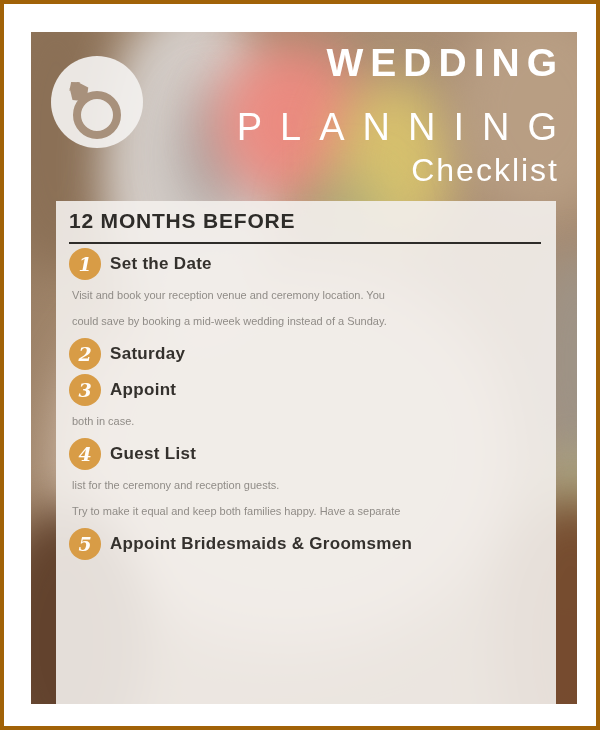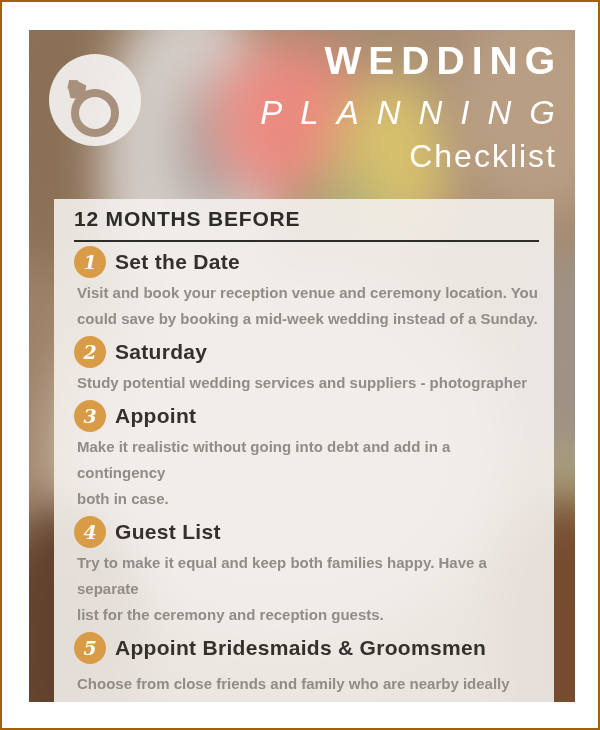--- a/index.html
+++ b/index.html
@@ -1,19 +1,19 @@
 <!DOCTYPE html>
 <html><head>
 <meta charset="utf-8">
 <style>
   * { margin:0; padding:0; box-sizing:border-box; }
   html,body { background:#fff; }
   .page {
     position:relative; width:600px; height:730px; background:#ffffff;
-    border:2px solid #a16207; overflow:hidden;
+    border:4px solid #a16207; overflow:hidden;
     font-family:"Liberation Sans", sans-serif;
   }
   
   .photo {
     position:absolute; left:27px; top:28px; width:546px; height:672px;
     background:linear-gradient(115deg,#93785e 0%, #a58a6f 30%, #ab9078 55%, #9d8267 100%);
     overflow:hidden;
   }
   .blob { position:absolute; border-radius:50%; filter:blur(22px); }
   .b-corner-tl   { left:-40px; top:-40px;  width:130px; height:280px; background:#8a6f55; opacity:.9; }
@@ -28,45 +28,45 @@
   .b-rightgreen  { left:505px; top:415px;  width:85px;  height:130px; background:#b0b086; opacity:.7; }
   .b-botleft     { left:-45px; top:475px;  width:160px; height:270px; background:#5f3f2a; opacity:.95; }
   .b-botright    { left:465px; top:465px;  width:150px; height:290px; background:#74492c; opacity:.95; }
 
   
   .badge { position:absolute; left:18px; top:22px; width:96px; height:96px; }
 
   
   .titles { position:absolute; right:20px; top:8px; text-align:right; color:#ffffff; }
   .t1 { font-size:39px; line-height:46px; font-weight:700; letter-spacing:7px;  margin-right:-7px; }
-  .t2 { font-size:33px; line-height:46px; font-weight:300; letter-spacing:18px; margin-right:-18px; margin-top:6px;font-style:italic; }
+  .t2 { font-size:38px; line-height:46px; font-weight:300; letter-spacing:18px; margin-right:-18px; margin-top:18px; }
   .t3 { font-size:32px; line-height:38px; font-weight:500; letter-spacing:2px;  margin-right:-2px;  margin-top:1px; }
 
   
   .panel {
     position:absolute; left:25px; top:169px; width:500px; bottom:0;
     background:rgba(243,239,236,0.9);
-    padding:8px 15px 0 20px;
+    padding:8px 15px 0 13px;
   }
   .sec-heading {
     font-size:21px; line-height:24px; font-weight:600; letter-spacing:0.8px;
     color:#2e2c29;
   }
   .divider { height:2px; background:#2e2c29; margin-top:9px; border:none; }
 
   .item { margin-top:4px; }
   .item-head { display:flex; align-items:center; gap:9px; }
   .num {
     width:32px; height:32px; border-radius:50%; background:#d89c46;
     color:#fffdfa; font-family:"DejaVu Serif", serif; font-style:italic; font-weight:700;
     font-size:19px; display:flex; align-items:center; justify-content:center;
     flex:0 0 32px;
   }
-  .item-title { font-size:21px; font-weight:700; color:#34312d; letter-spacing:0.3px; }
-  .item-desc { margin:2px 0 0 3px; font-size:15px; line-height:26px; color:#908c87; font-weight:700; }
+  .item-title { font-size:17px; font-weight:700; color:#34312d; letter-spacing:0.3px; }
+  .item-desc { margin:2px 0 0 3px; font-size:11px; line-height:26px; color:#908c87; font-weight:400; }
   .item:last-child .item-desc { margin-top:7px; }
 </style>
 </head>
 <body>
 
 <div class="page">
   <div class="photo">
     <div class="blob b-corner-tl"></div>
     <div class="blob b-gray-band"></div>
     <div class="blob b-smudge"></div>
@@ -111,51 +111,45 @@
           <div>could save by booking a mid-week wedding instead of a Sunday.</div>
         </div>
       </div>
 
       <div class="item">
         <div class="item-head">
           <div class="num">2</div>
           <div class="item-title">Saturday</div>
         </div>
         <div class="item-desc">
-          <div>Study potential wedding services and suppliers - photographer</div>
         </div>
       </div>
 
       <div class="item">
         <div class="item-head">
           <div class="num">3</div>
           <div class="item-title">Appoint</div>
         </div>
         <div class="item-desc">
-          <div>Make it realistic without going into debt and add in a contingency</div>
           <div>both in case.</div>
         </div>
       </div>
 
       <div class="item">
         <div class="item-head">
           <div class="num">4</div>
           <div class="item-title">Guest List</div>
         </div>
         <div class="item-desc">
+          <div>list for the ceremony and reception guests.</div>
           <div>Try to make it equal and keep both families happy. Have a separate</div>
-          <div>list for the ceremony and reception guests.</div>
         </div>
       </div>
 
       <div class="item">
         <div class="item-head">
           <div class="num">5</div>
           <div class="item-title">Appoint Bridesmaids &amp; Groomsmen</div>
         </div>
-        <div class="item-desc">
-          <div>Choose from close friends and family who are nearby ideally and</div>
-          <div>trustworthy!</div>
-        </div>
       </div>
     </div>
   </div>
 </div>
 
 </body></html>

